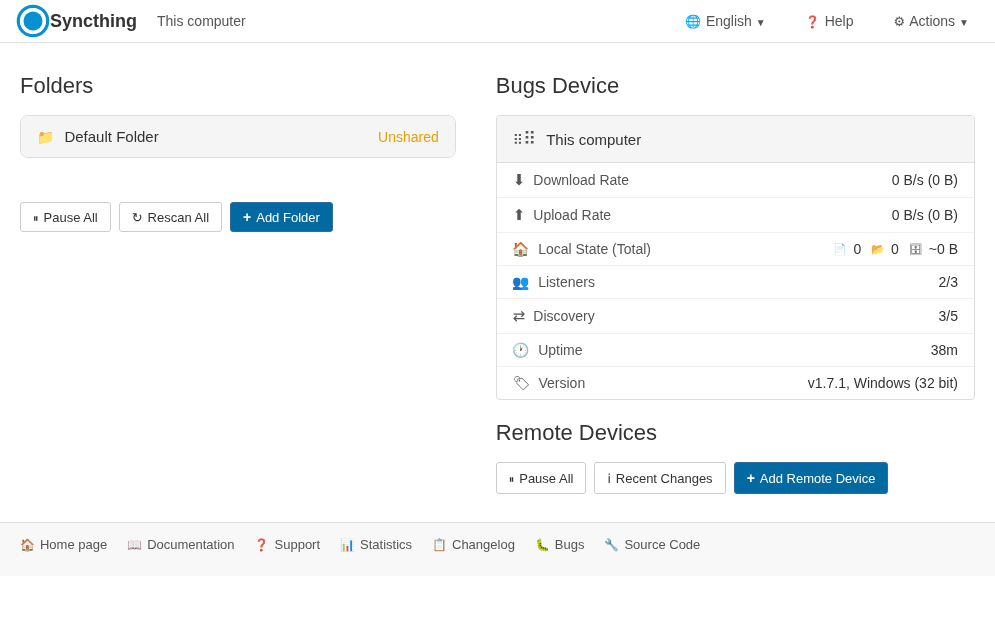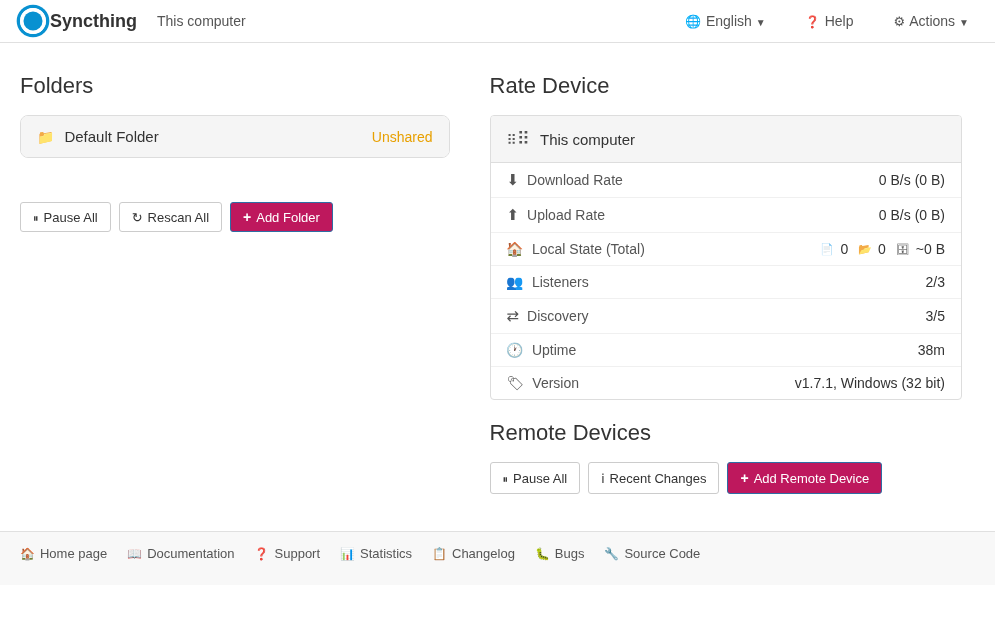--- a/index.html
+++ b/index.html
@@ -42,21 +42,21 @@
       padding: 6px 10px;
       display: flex;
       align-items: center;
       gap: 4px;
       border-radius: 3px;
     }
 
     
     .main-content {
       display: flex;
-      padding: 30px 33px 20px 20px;
+      padding: 30px 20px 20px 20px;
       gap: 40px;
       max-width: 995px;
     }
     .left-panel {
       flex: 1;
       min-width: 0;
     }
     .right-panel {
       flex: 1.1;
       min-width: 0;
@@ -106,21 +106,21 @@
       border-radius: 3px;
       cursor: pointer;
       padding: 6px 12px;
       font-size: 13px;
       color: #333;
       display: flex;
       align-items: center;
       gap: 5px;
     }
     .btn-primary {
-      background: #be185d;
+      background: #0369a1;
       border-color: #2e6da4;
       color: #fff;
     }
 
     
     .device-card {
       border: 1px solid #ddd;
       border-radius: 4px;
       overflow: hidden;
       margin-bottom: 20px;
@@ -164,21 +164,21 @@
       display: flex;
       gap: 8px;
       margin-top: 10px;
     }
 
     
     .footer {
       background: #f8f8f8;
       border-top: 1px solid #e0e0e0;
       padding: 14px 20px;
-      margin-top: 17px;
+      margin-top: 8px;
     }
     .footer-links {
       display: flex;
       flex-wrap: wrap;
       gap: 20px;
       margin-bottom: 10px;
     }
     .footer-link {
       color: #555;
       text-decoration: none;
@@ -280,21 +280,21 @@
       </button>
       <button class="btn btn-primary">
         <span class="icon-plus"></span>
         <span>Add Folder</span>
       </button>
     </div>
   </div>
 
   <div class="right-panel">
 
-    <h2>Rate Device</h2>
+    <h2>Bugs Device</h2>
 
     <div class="device-card">
       <div class="device-header">
         <span class="icon-device" style="font-size:18px; color:#555;">⠿</span>
         <span>This computer</span>
       </div>
 
       <div class="device-row">
         <div class="device-row-label">
           <span style="color:#555; font-size:15px;">⬇</span>

